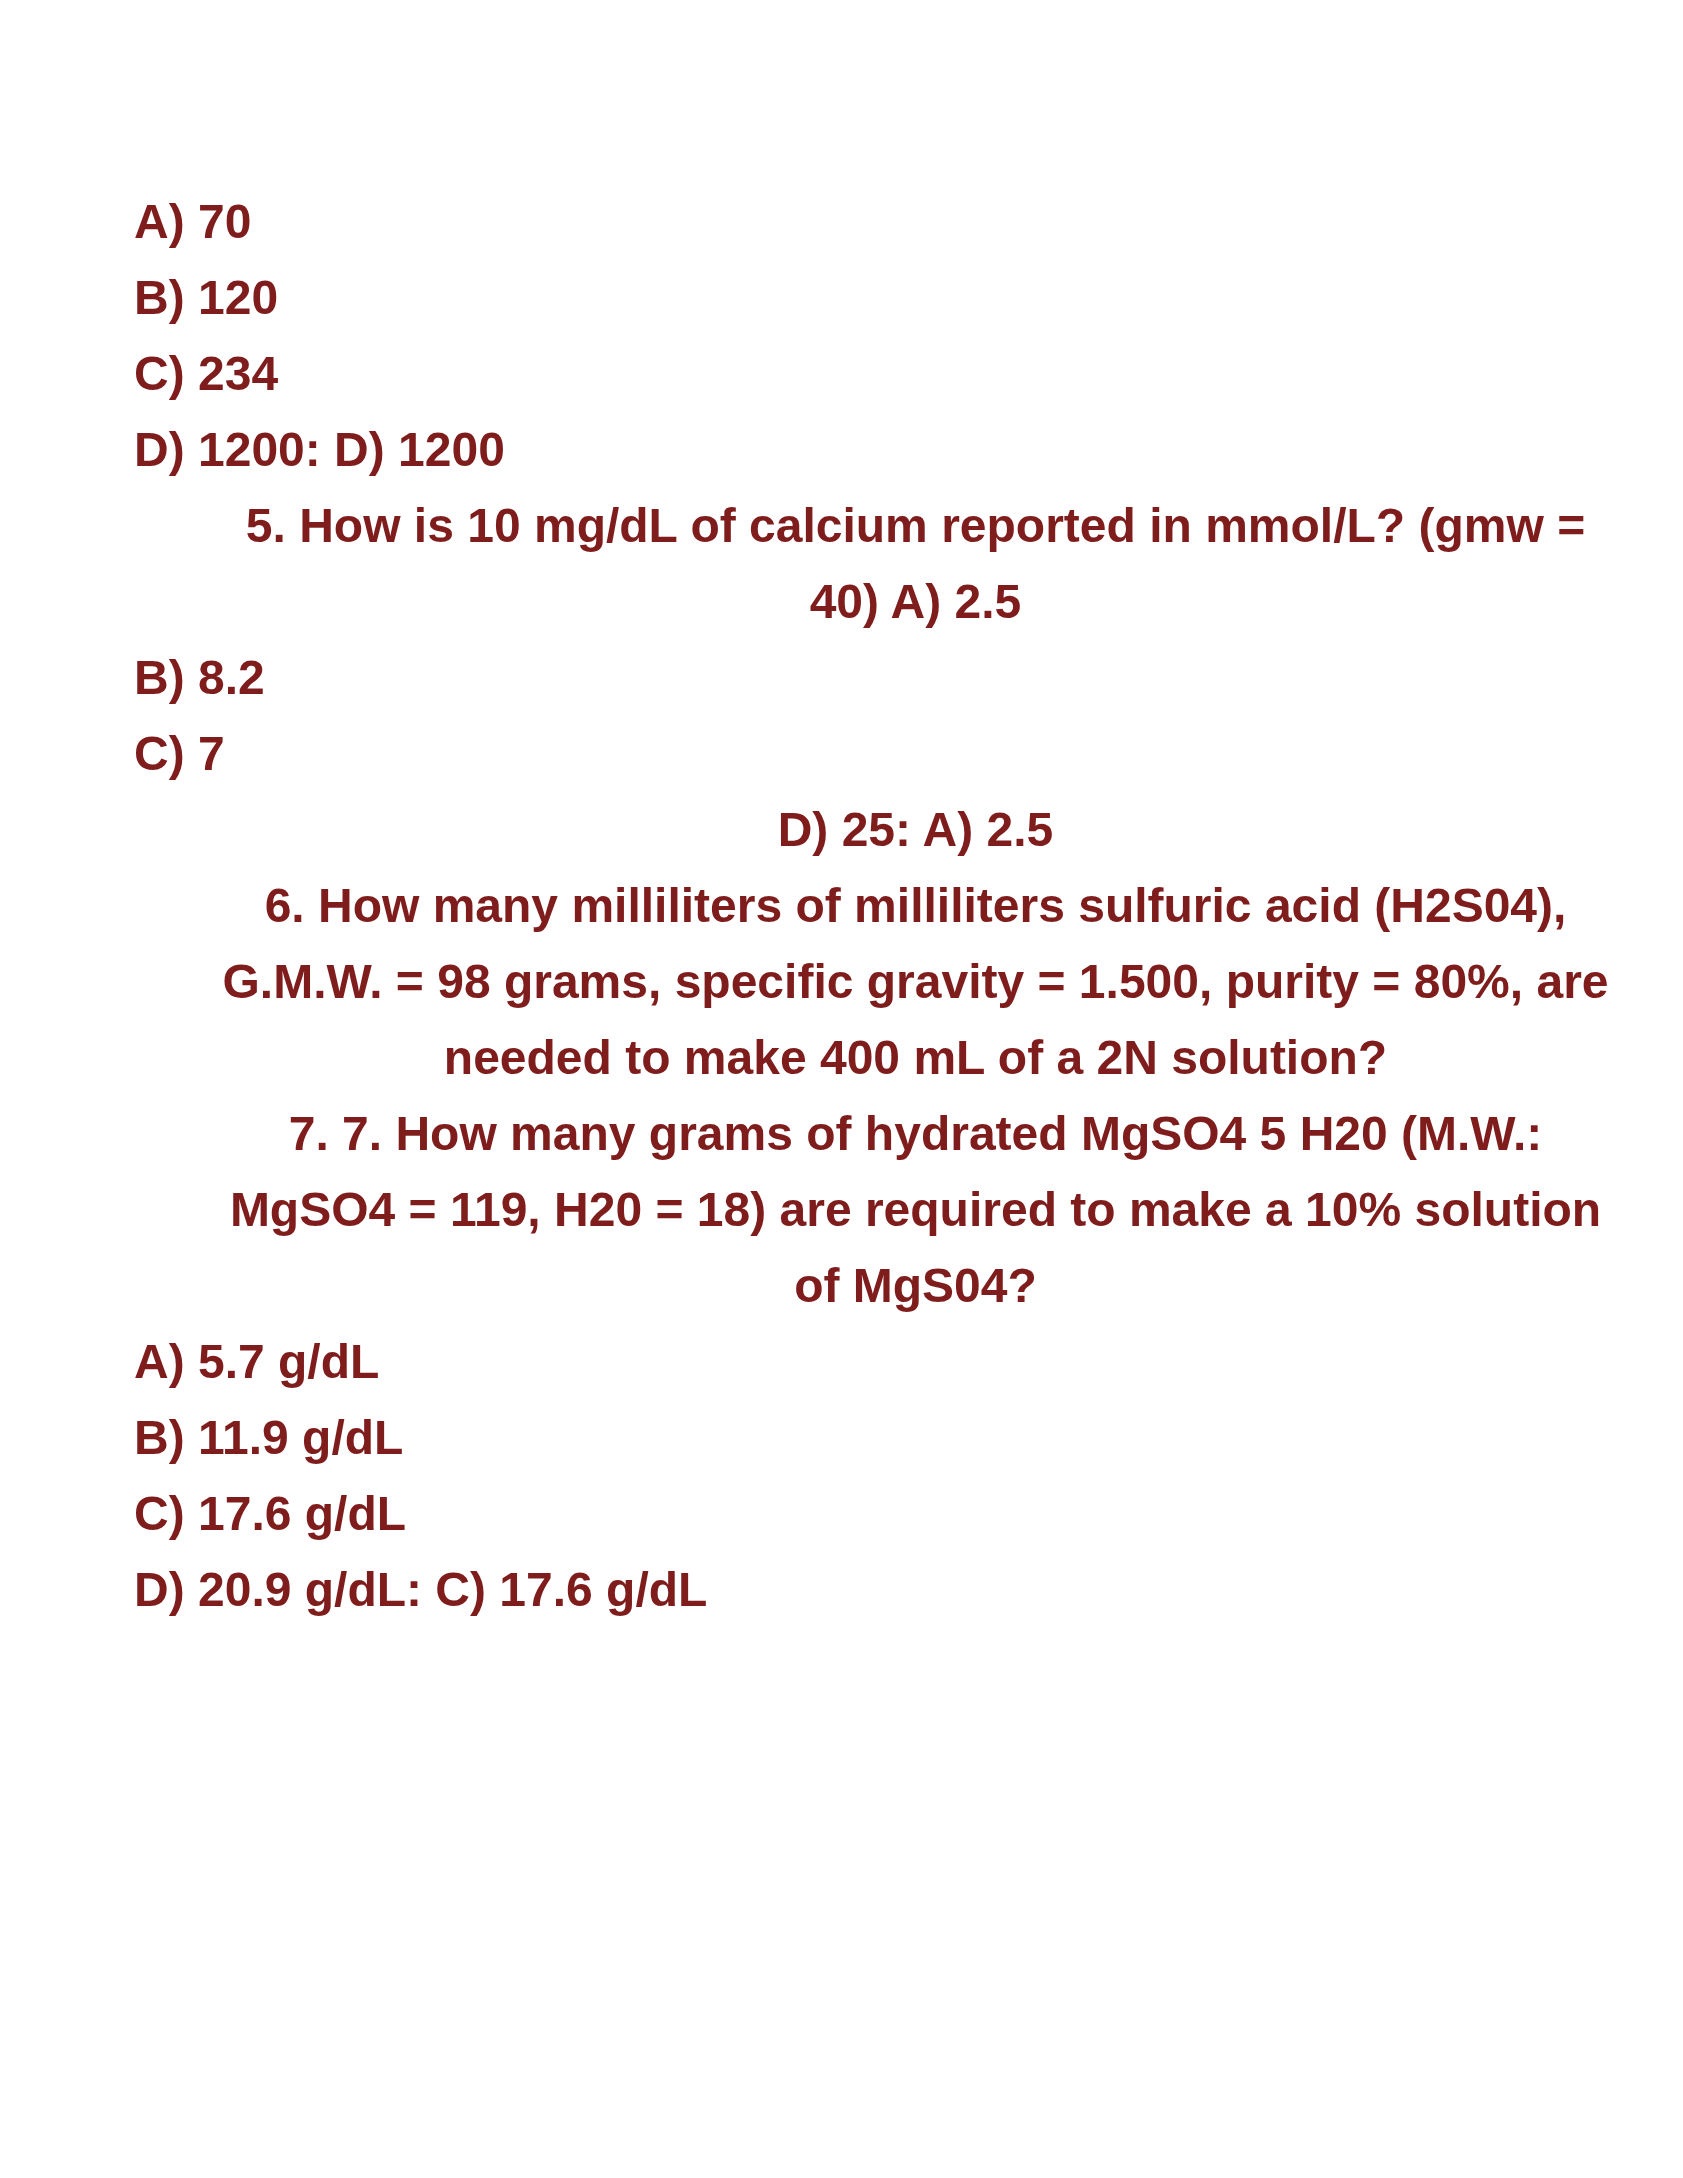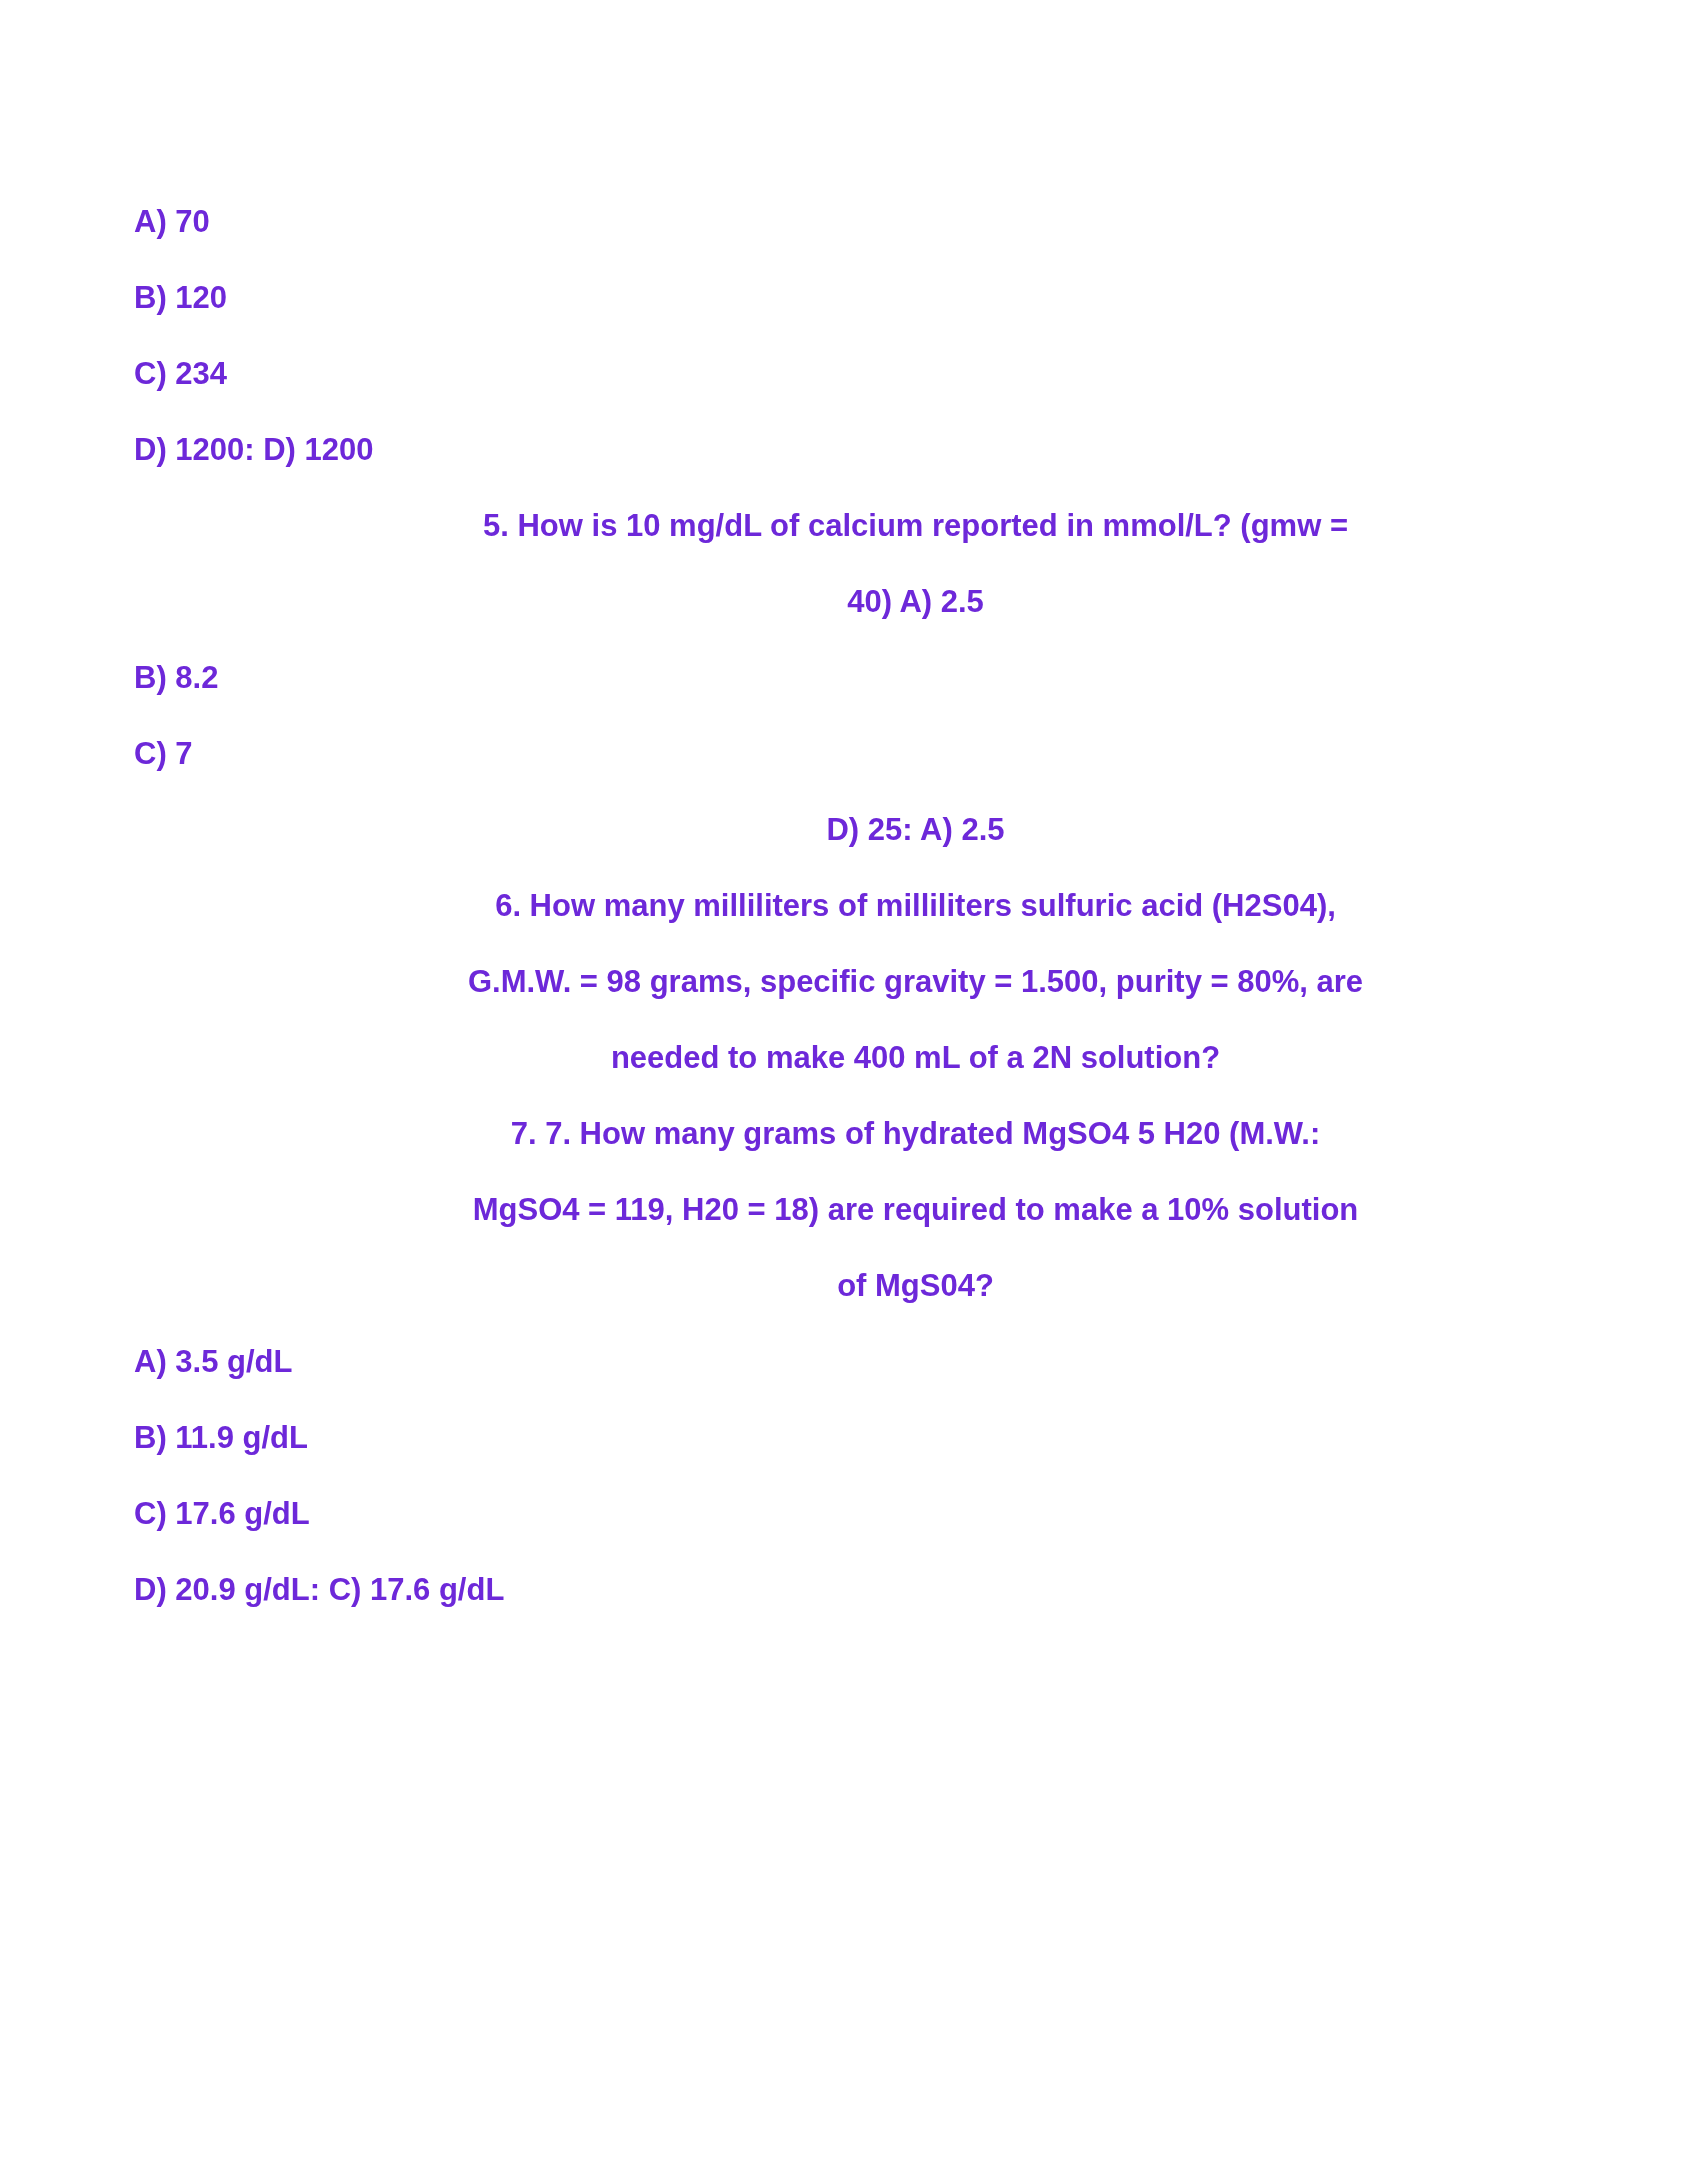--- a/index.html
+++ b/index.html
@@ -20,23 +20,23 @@
   }
   .text-block {
     position: absolute;
     top: 184px;
     left: 134px;
     right: 40px;
   }
   .line {
     height: 76px;
     line-height: 76px;
-    font-size: 31px;
+    font-size: 48px;
     white-space: pre;
-    color: #6d28d9;
+    color: #7f1d1d;
   }
   .line.indent {
     padding-left: 54px;
     text-align: center;
   }
   .seg-bold   { font-weight: 700; }
   .seg-normal { font-weight: 700; }
 </style>
 </head>
 <body>
@@ -51,19 +51,19 @@
       <div class="line indent"><span class="seg-bold">40) A) 2.5</span></div>
       <div class="line"><span class="seg-bold">B) 8.2</span></div>
       <div class="line"><span class="seg-bold">C) 7</span></div>
       <div class="line indent"><span class="seg-bold">D) 25:</span><span class="seg-normal"> A) 2.5</span></div>
       <div class="line indent"><span class="seg-normal">6. </span><span class="seg-bold">How many milliliters of milliliters sulfuric acid (H2S04),</span></div>
       <div class="line indent"><span class="seg-bold">G.M.W. = 98 grams, specific gravity = 1.500, purity = 80%, are</span></div>
       <div class="line indent"><span class="seg-bold">needed to make 400 mL of a 2N solution?</span></div>
       <div class="line indent"><span class="seg-normal">7. </span><span class="seg-bold">7. How many grams of hydrated MgSO4 5 H20 (M.W.:</span></div>
       <div class="line indent"><span class="seg-bold">MgSO4 = 119, H20 = 18) are required to make a 10% solution</span></div>
       <div class="line indent"><span class="seg-bold">of MgS04?</span></div>
-      <div class="line"><span class="seg-bold">A) 3.5 g/dL</span></div>
+      <div class="line"><span class="seg-bold">A) 5.7 g/dL</span></div>
       <div class="line"><span class="seg-bold">B) 11.9 g/dL</span></div>
       <div class="line"><span class="seg-bold">C) 17.6 g/dL</span></div>
       <div class="line"><span class="seg-bold">D) 20.9 g/dL:</span><span class="seg-normal"> C) 17.6 g/dL</span></div>
     </div>
 </div>
 
 
 </body></html>

